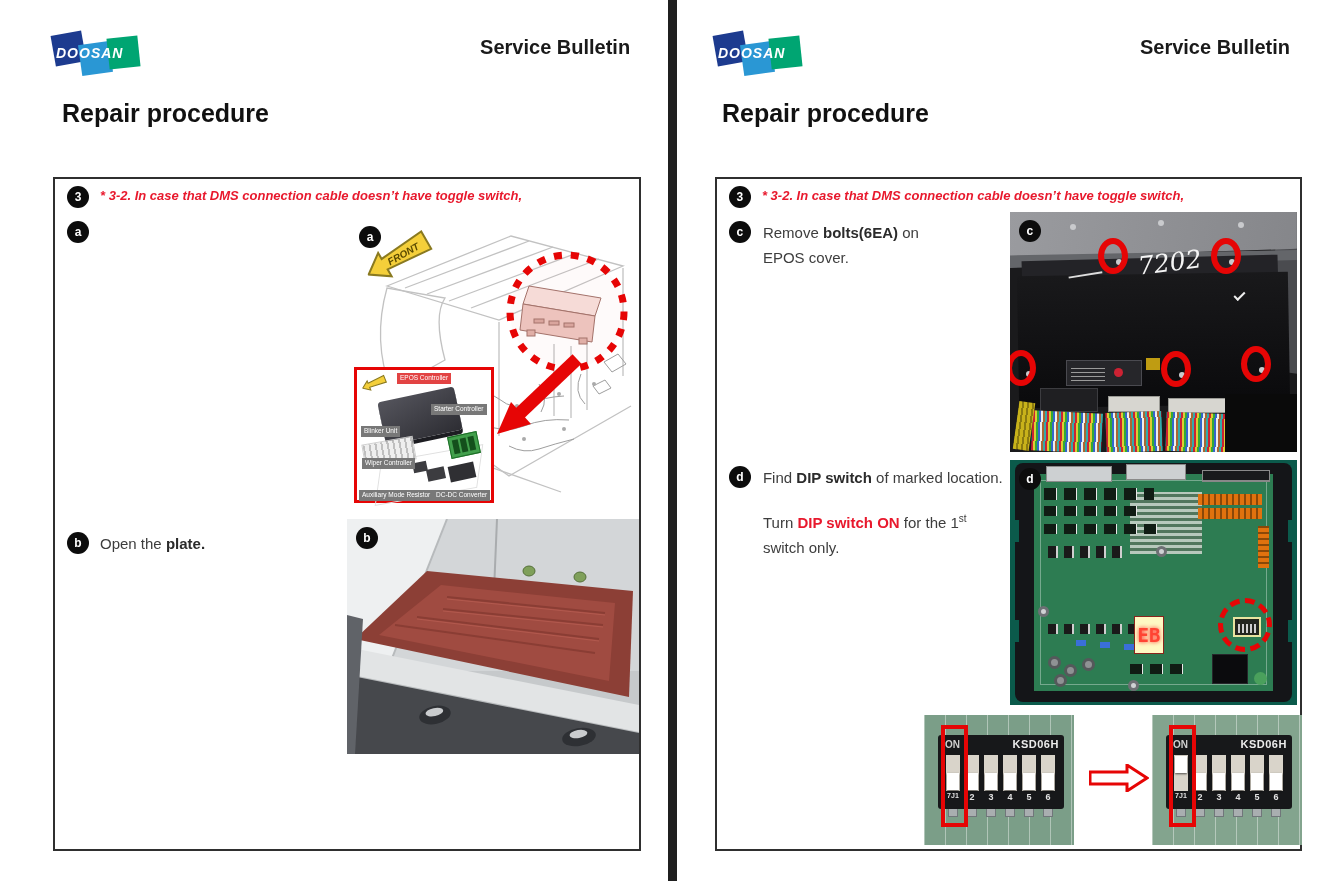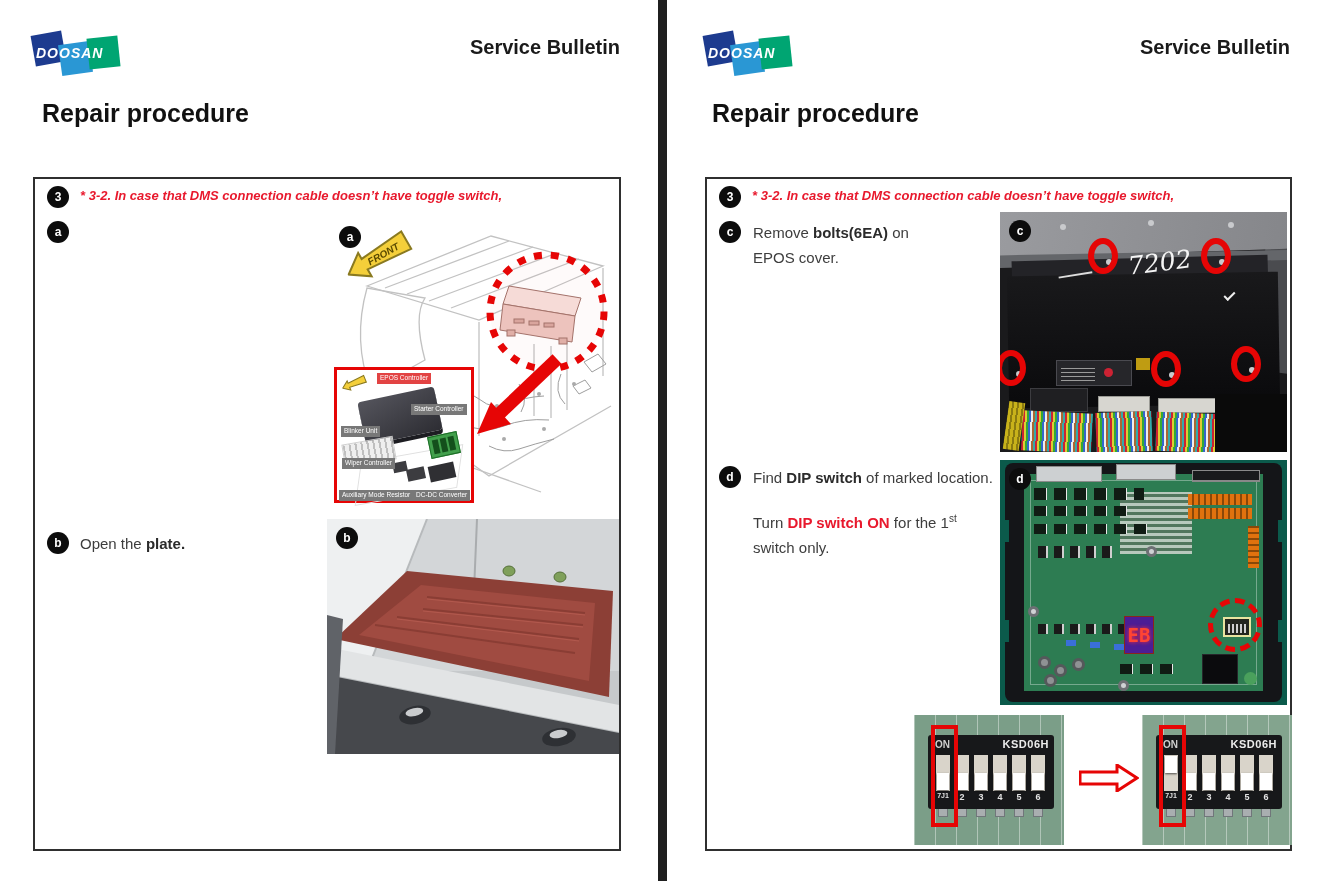--- a/index.html
+++ b/index.html
@@ -1,17 +1,17 @@
 <!DOCTYPE html>
 <html><head>
 <meta charset="utf-8">
 <style>
   * { box-sizing: border-box; margin: 0; padding: 0; }
   html,body { width:1329px; height:881px; background:#fff; font-family:"Liberation Sans",sans-serif; }
-  .spread { display:flex; width:1329px; height:881px; }
+  .spread { display:flex; width:1329px; height:881px;padding-left:20px; }
   .page { position:relative; width:655px; height:881px; background:#fff; overflow:hidden; }
   .page.right { width:660px; }
   .divider { width:14px; height:881px; background:#fff; display:flex; justify-content:center; }
   .divider-bar { width:9px; height:100%; background:#1f1f1f; }
 
   
   .logo { position:absolute; top:28px; width:88px; height:54px; }
   .logo .sq { position:absolute; width:31px; height:31px; }
   .logo .navy  { left:0;  top:5px;  background:#1d3b8f; transform:rotate(-10deg); }
   .logo .blue  { left:27px; top:15px; background:#2a97d4; transform:rotate(-8deg); }
@@ -81,21 +81,21 @@
   .pd-silk { position:absolute; left:6px; top:6px; right:6px; bottom:6px; border:1px solid rgba(255,255,255,.35); }
   .pd-conn { position:absolute; background:#cdd0d2; border:1px solid #8a8a8a; }
   .pd-conn.dark { background:#191a1c; border-bottom:2px solid #888; }
   .pd-orange { position:absolute; background:repeating-linear-gradient(90deg,#e0720e 0 4px,#8a4808 4px 6px); }
   .pd-row { position:absolute; background:repeating-linear-gradient(90deg,#101c14 0 12px,#e8e8e8 12px 13px,transparent 13px 20px); }
   .pd-row.t { background:repeating-linear-gradient(90deg,#1a1a1a 0 8px,#cfcfcf 8px 10px,transparent 10px 16px); }
   .pd-white { position:absolute; left:96px; top:18px; width:72px; height:62px; opacity:.85;
               background:repeating-linear-gradient(0deg,#cfd6cf 0 3px,#57755f 3px 6px); }
   .cap { position:absolute; width:13px; height:13px; border-radius:50%; background:#8f9294; border:3px solid #55595b; }
   .bluec { position:absolute; width:10px; height:6px; background:#3a6fd8; }
-  .pd-eb { position:absolute; left:124px; top:156px; width:30px; height:38px; background:#4c1d95; border:1px solid #8a241c;
+  .pd-eb { position:absolute; left:124px; top:156px; width:30px; height:38px; background:#fef9c3; border:1px solid #8a241c;
            color:#ff4433; font-weight:bold; font-size:19px; font-family:"DejaVu Sans Mono",monospace;
            display:flex; align-items:center; justify-content:center; text-shadow:0 0 4px #f33; }
   .pd-blackchip { position:absolute; left:202px; top:194px; width:36px; height:30px; background:#0b0b0d; border:1px solid #26262a; }
   .pd-dipmark { position:absolute; left:208px; top:138px; width:54px; height:54px; border:5px dashed #e60505; border-radius:50%; }
   .pd-dipbox { position:absolute; left:10px; top:14px; width:28px; height:20px; border:2px solid #e8e4a0; background:#23261f; }
   .pd-dipbox i { position:absolute; left:3px; top:5px; width:18px; height:9px; background:repeating-linear-gradient(90deg,#cfcfcf 0 2px,#23261f 2px 4px); }
   .pd-hole { position:absolute; width:11px; height:11px; border-radius:50%; background:#cfd2d4; border:3px solid #6d7074; }
   .pd-greendot { position:absolute; left:244px; top:212px; width:13px; height:13px; border-radius:50%; background:#4aa05c; }
 
   

